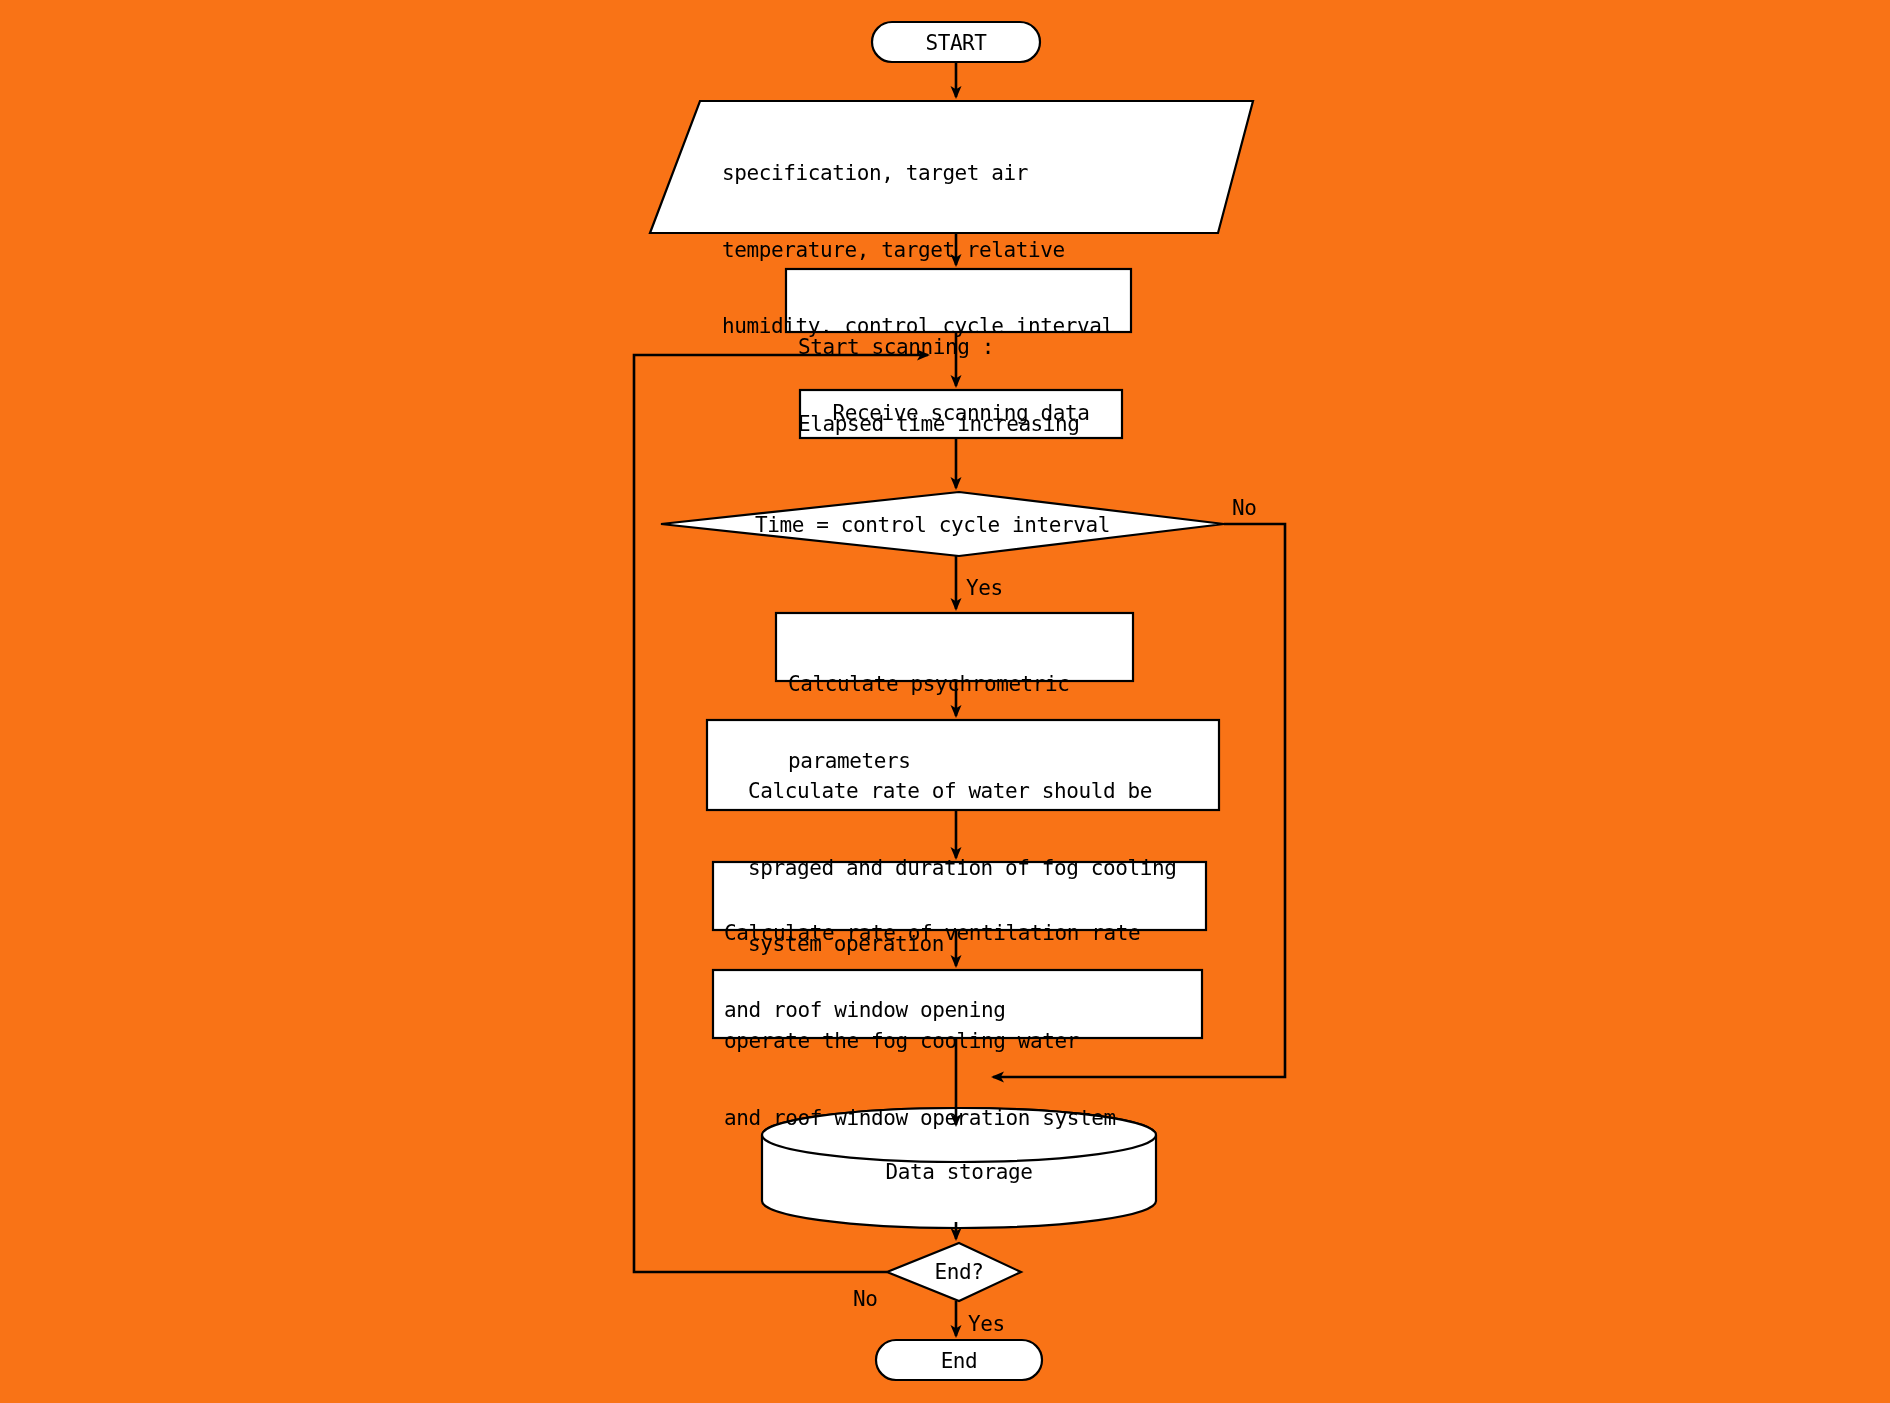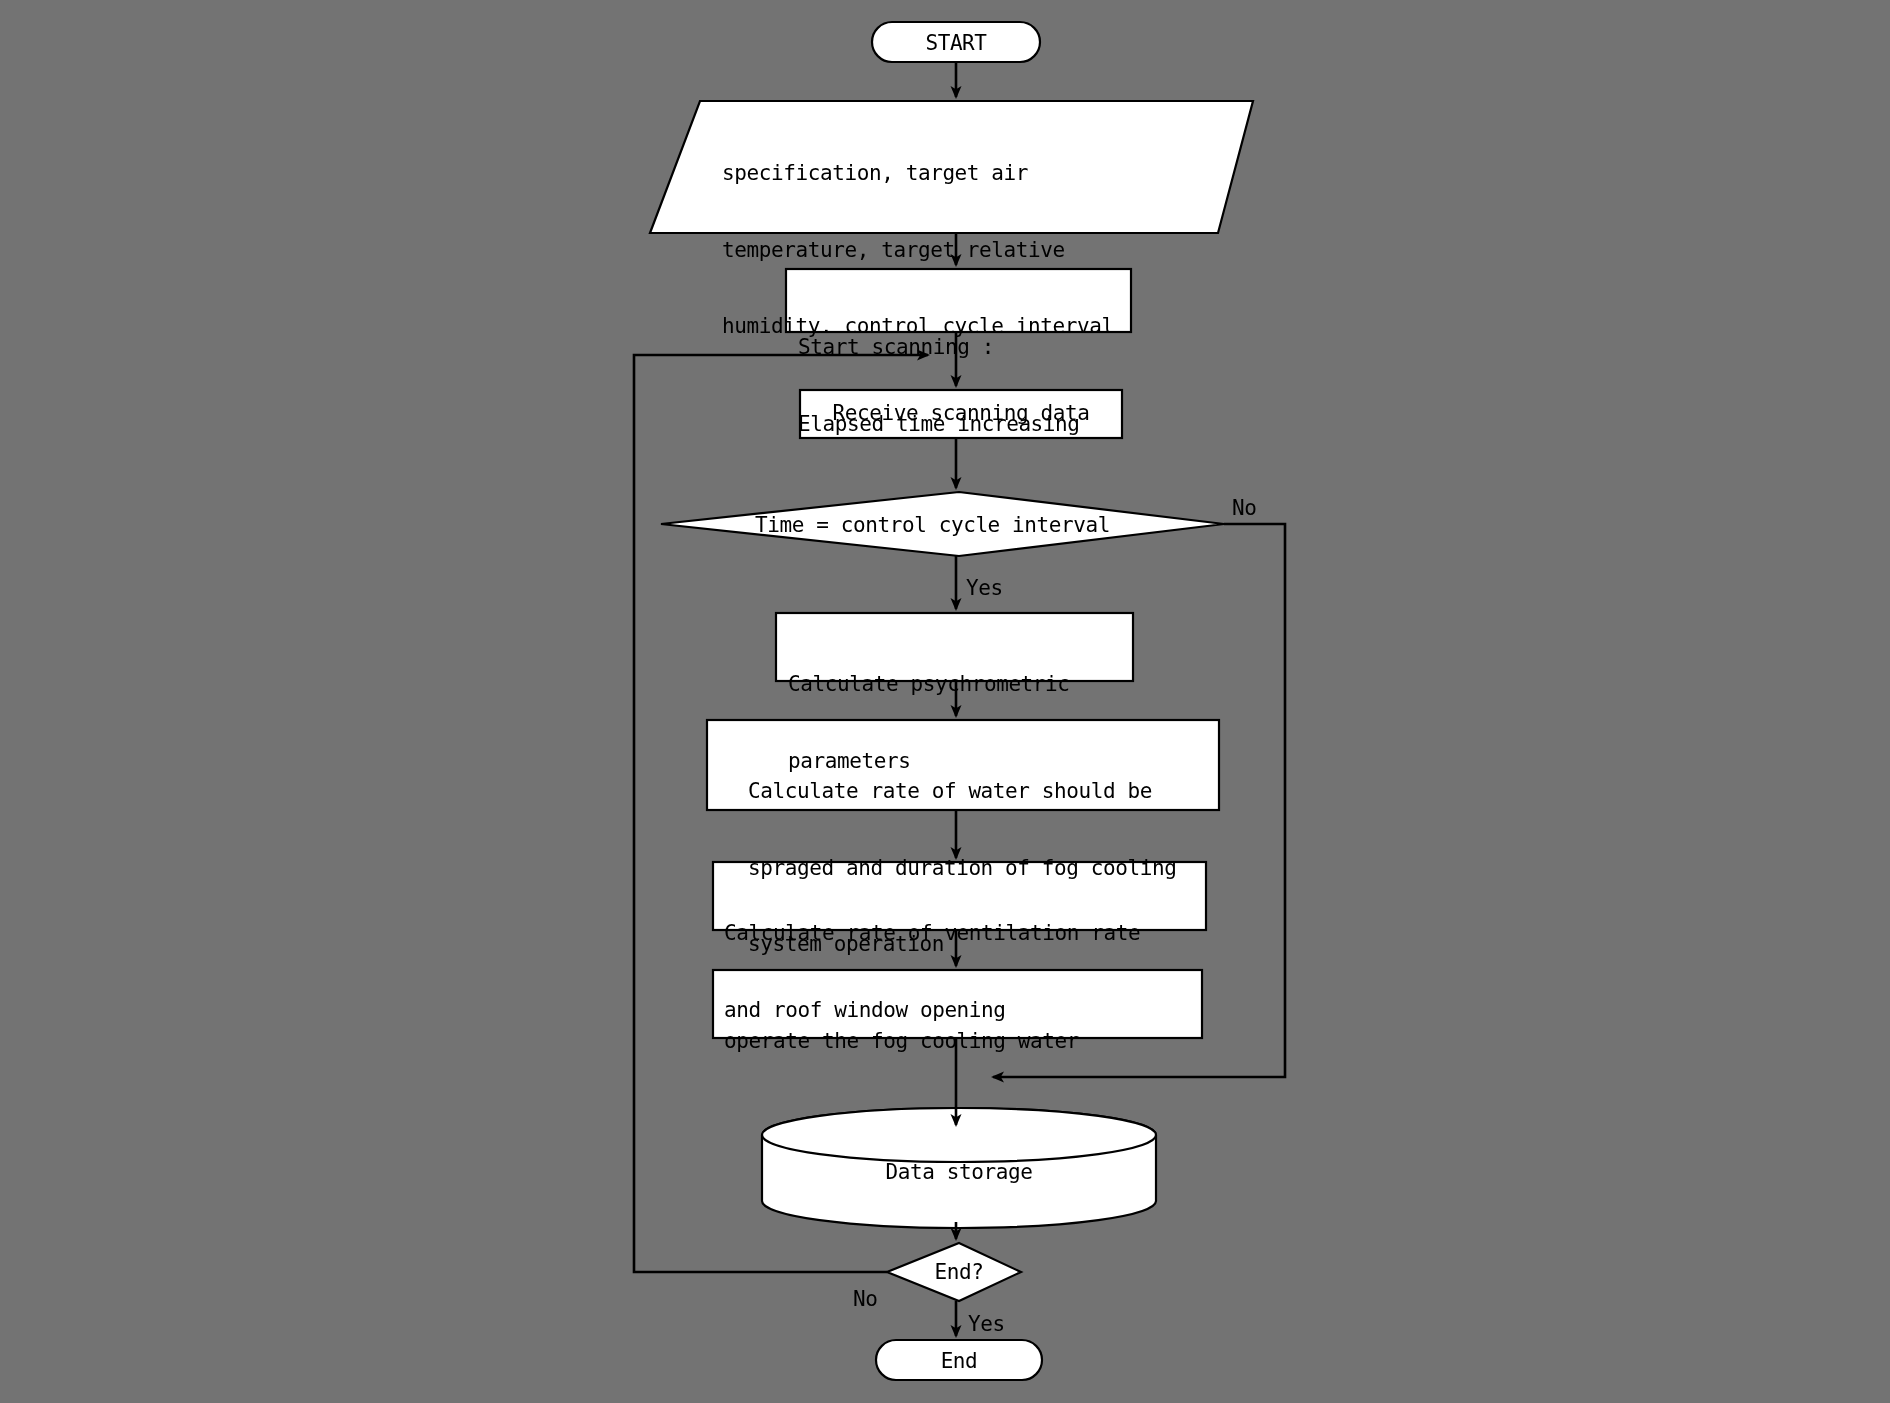--- a/index.html
+++ b/index.html
@@ -9,21 +9,21 @@
   }
   body {
     width: 1890px;
     height: 1403px;
     font-family: "DejaVu Sans Mono", "Liberation Mono", monospace;
   }
   #canvas {
     position: relative;
     width: 1890px;
     height: 1403px;
-    background: #737373;
+    background: #f97316;
     overflow: hidden;
   }
   #flow-svg {
     position: absolute;
     left: 0;
     top: 0;
     width: 1890px;
     height: 1403px;
   }
   .node-shape {
@@ -157,20 +157,21 @@
     <div>system operation</div>
   </div>
 
   <div class="node-text" style="left:724px; top:870px; width:490px;">
     <div>Calculate rate of ventilation rate</div>
     <div>and roof window opening</div>
   </div>
 
   <div class="node-text" style="left:724px; top:978px; width:490px;">
     <div>operate the fog cooling water</div>
+    <div>and roof window operation system</div>
   </div>
 
   <div class="node-text centered" style="left:762px; top:1160px; width:394px;">Data storage</div>
 
   <div class="node-text centered" style="left:887px; top:1260px; width:144px;">End?</div>
 
   <div class="node-text centered" style="left:876px; top:1349px; width:166px;">End</div>
 
   <div class="edge-label" style="left:1232px; top:487px;">No</div>
 

